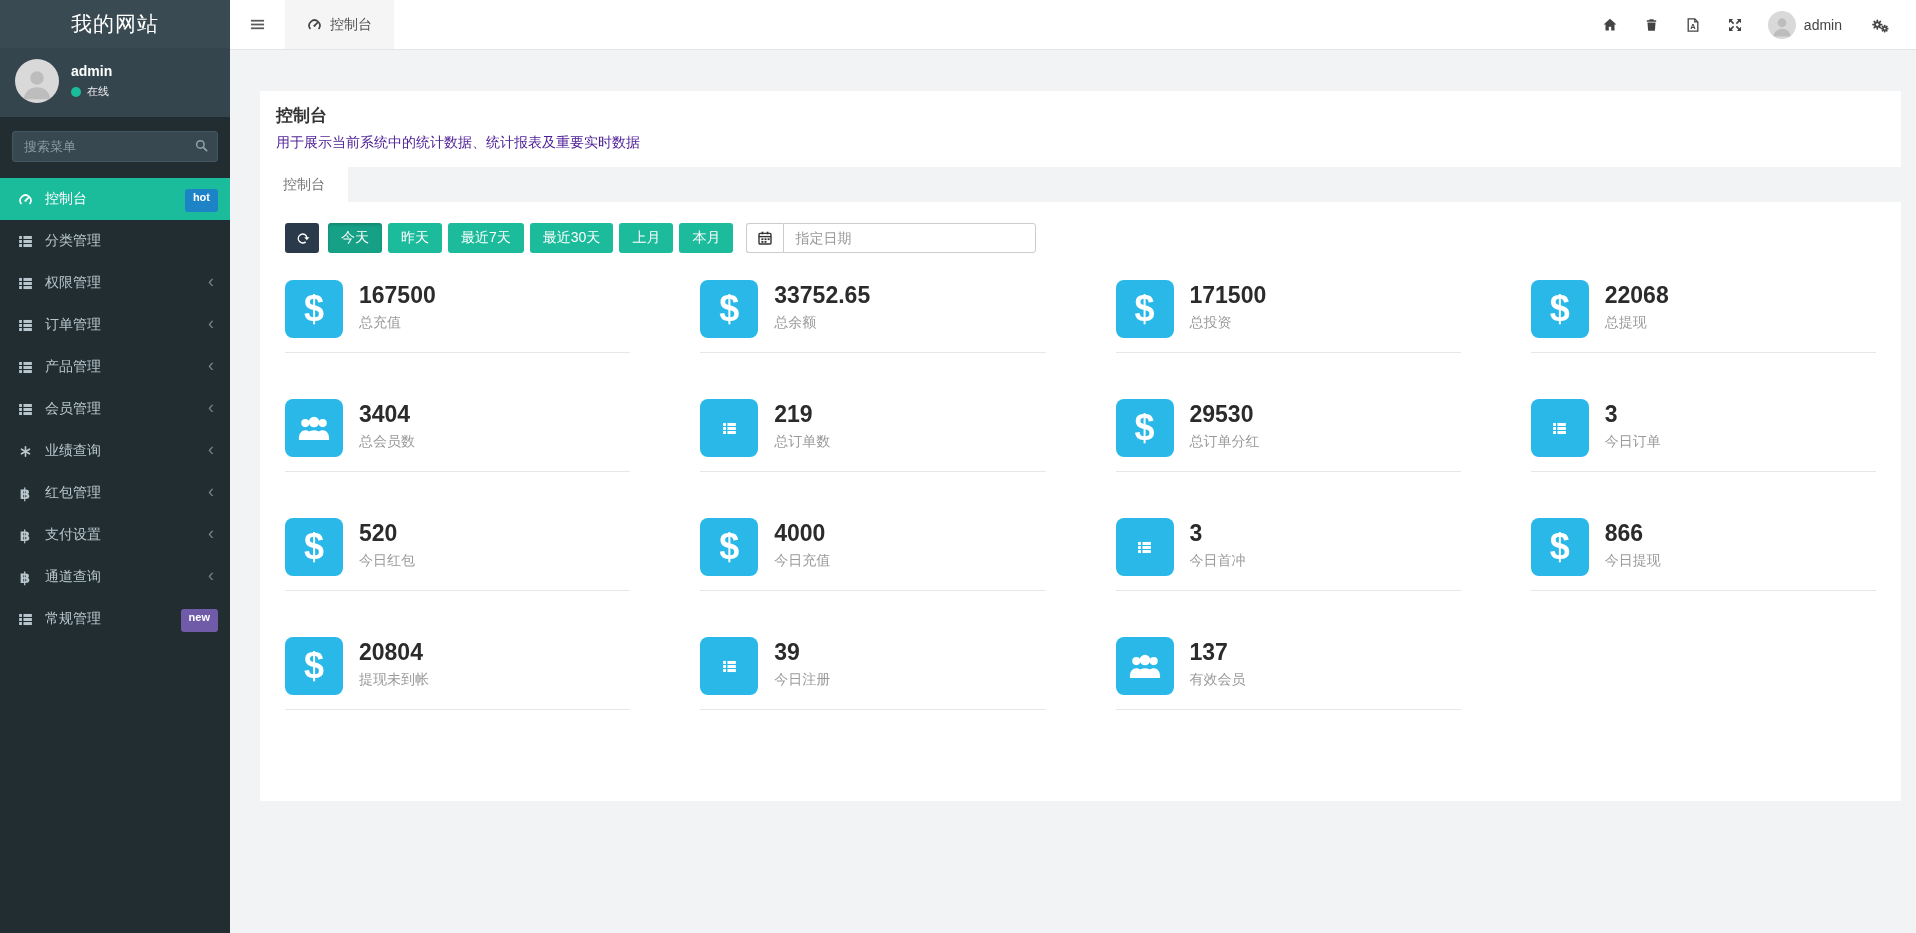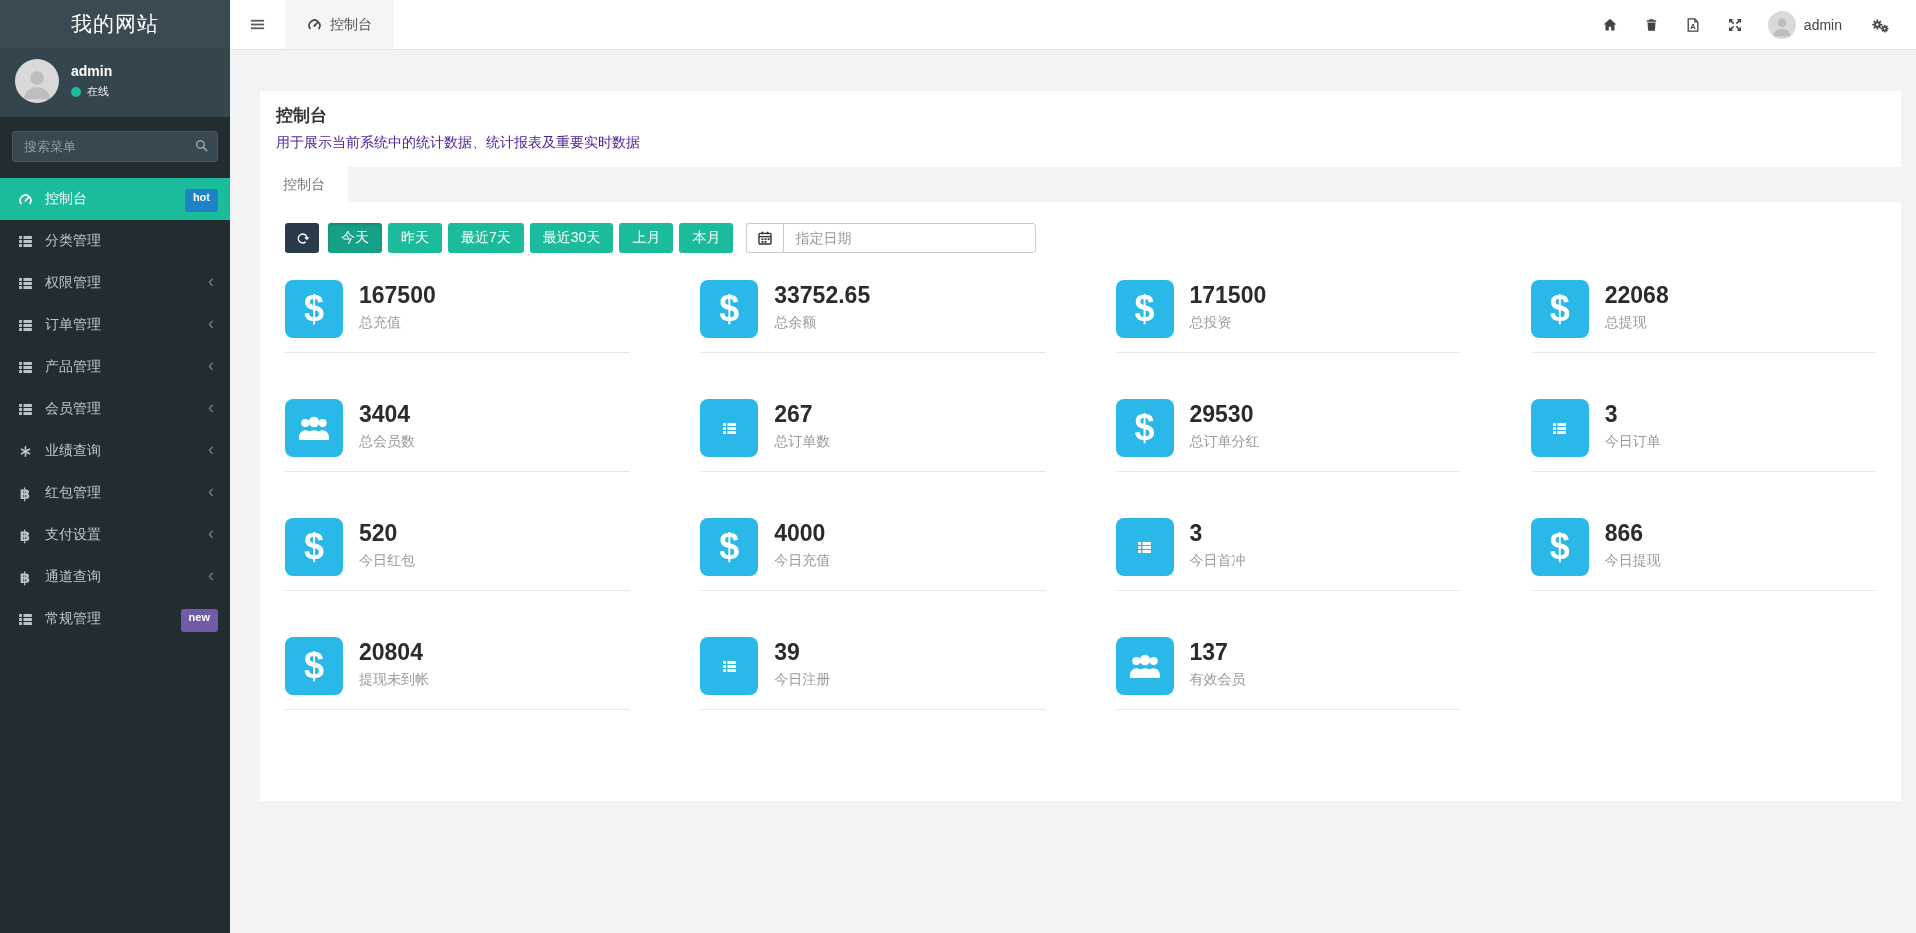--- a/index.html
+++ b/index.html
@@ -411,21 +411,21 @@
                 <svg width="15" height="15" viewBox="0 0 16 16" fill="currentColor">
                   <rect x="1.2" y="2.1" width="3" height="3.2"></rect>
                   <rect x="5.8" y="2.1" width="9" height="3.2"></rect>
                   <rect x="1.2" y="6.4" width="3" height="3.2"></rect>
                   <rect x="5.8" y="6.4" width="9" height="3.2"></rect>
                   <rect x="1.2" y="10.7" width="3" height="3.2"></rect>
                   <rect x="5.8" y="10.7" width="9" height="3.2"></rect>
                 </svg>
               </div>
     <div class="card-body">
-      <div class="card-num">267</div>
+      <div class="card-num">219</div>
       <div class="card-label">总订单数</div>
     </div>
   </div>
             <div class="card">
     <div class="card-icon" style="background: rgb(41, 184, 232);">
                 <span class="dollar">$</span>
               </div>
     <div class="card-body">
       <div class="card-num">29530</div>
       <div class="card-label">总订单分红</div>

